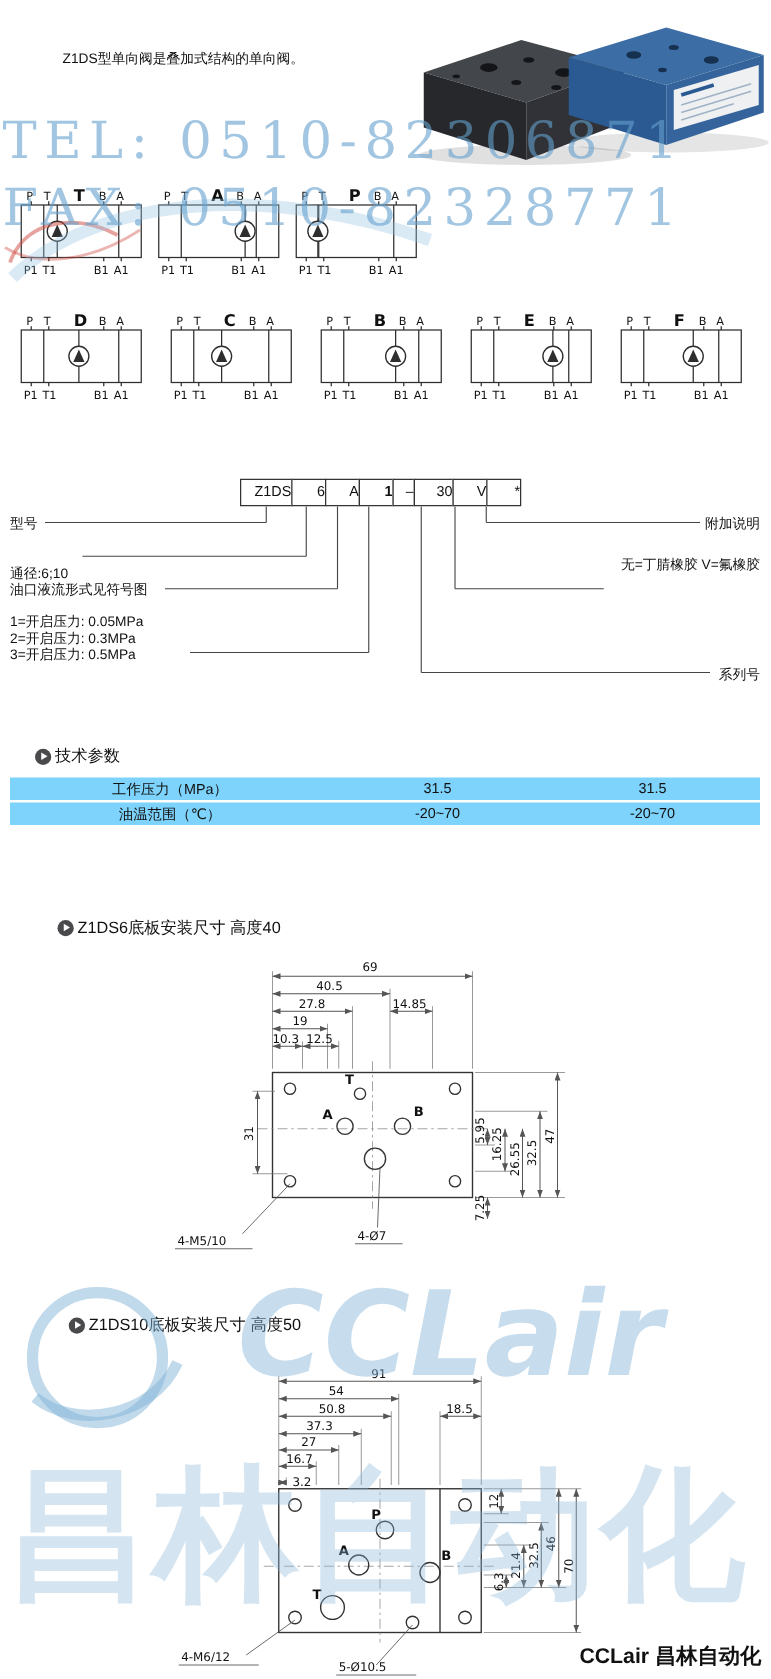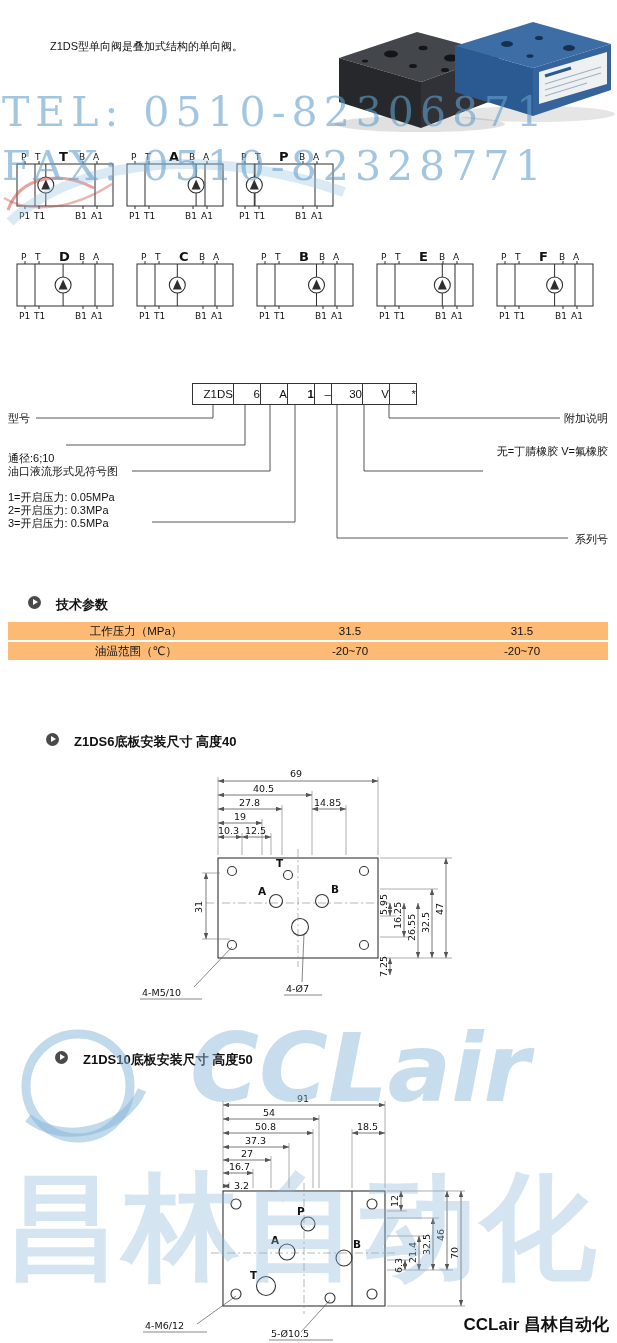--- a/index.html
+++ b/index.html
@@ -42,23 +42,23 @@
   
   .mc-boxes{position:absolute;top:383px;left:193px;display:flex;z-index:2}
   .mc-cell{border:1px solid #333;height:20px;line-height:20px;text-align:right;font-size:11.5px;
            margin-left:-1px;background:#fff}
   .mc-cell.bold{font-weight:bold}
   .mc-lines{position:absolute;top:405px;left:0;z-index:1}
   .mc-lines line{stroke:#444;stroke-width:.9}
   .mc-label{position:absolute;font-size:11px;white-space:nowrap;z-index:2}
 
   
-  .sec{position:absolute;display:flex;gap:15px;font-weight:bold;font-size:13px;z-index:2}
+  .sec{position:absolute;display:flex;align-items:center;gap:3px;font-weight:normal;font-size:13px;z-index:2}
   .tech{position:absolute;top:620px;left:8px;width:600px;border-collapse:separate;border-spacing:0 2px;z-index:1}
-  .tech td{background:#fdba74;font-size:11.5px;text-align:center;height:16px;padding:1px 0}
+  .tech td{background:#7dd3fc;font-size:11.5px;text-align:center;height:16px;padding:1px 0}
   .tech .th td{background:#bdbdbd}
 
   
   .cad{position:absolute;z-index:1}
   .cad1{left:90px;top:763px}
   .cad2{left:95px;top:1093px}
   .cad .part{stroke:#333;fill:none;stroke-width:1.1}
   .cad .thin{stroke:#555;fill:none;stroke-width:.7}
   .cad .cl{stroke:#888;stroke-width:.6;stroke-dasharray:8 3 2 3;fill:none}
   .cad .dim{stroke:#555;stroke-width:.8;fill:none}

